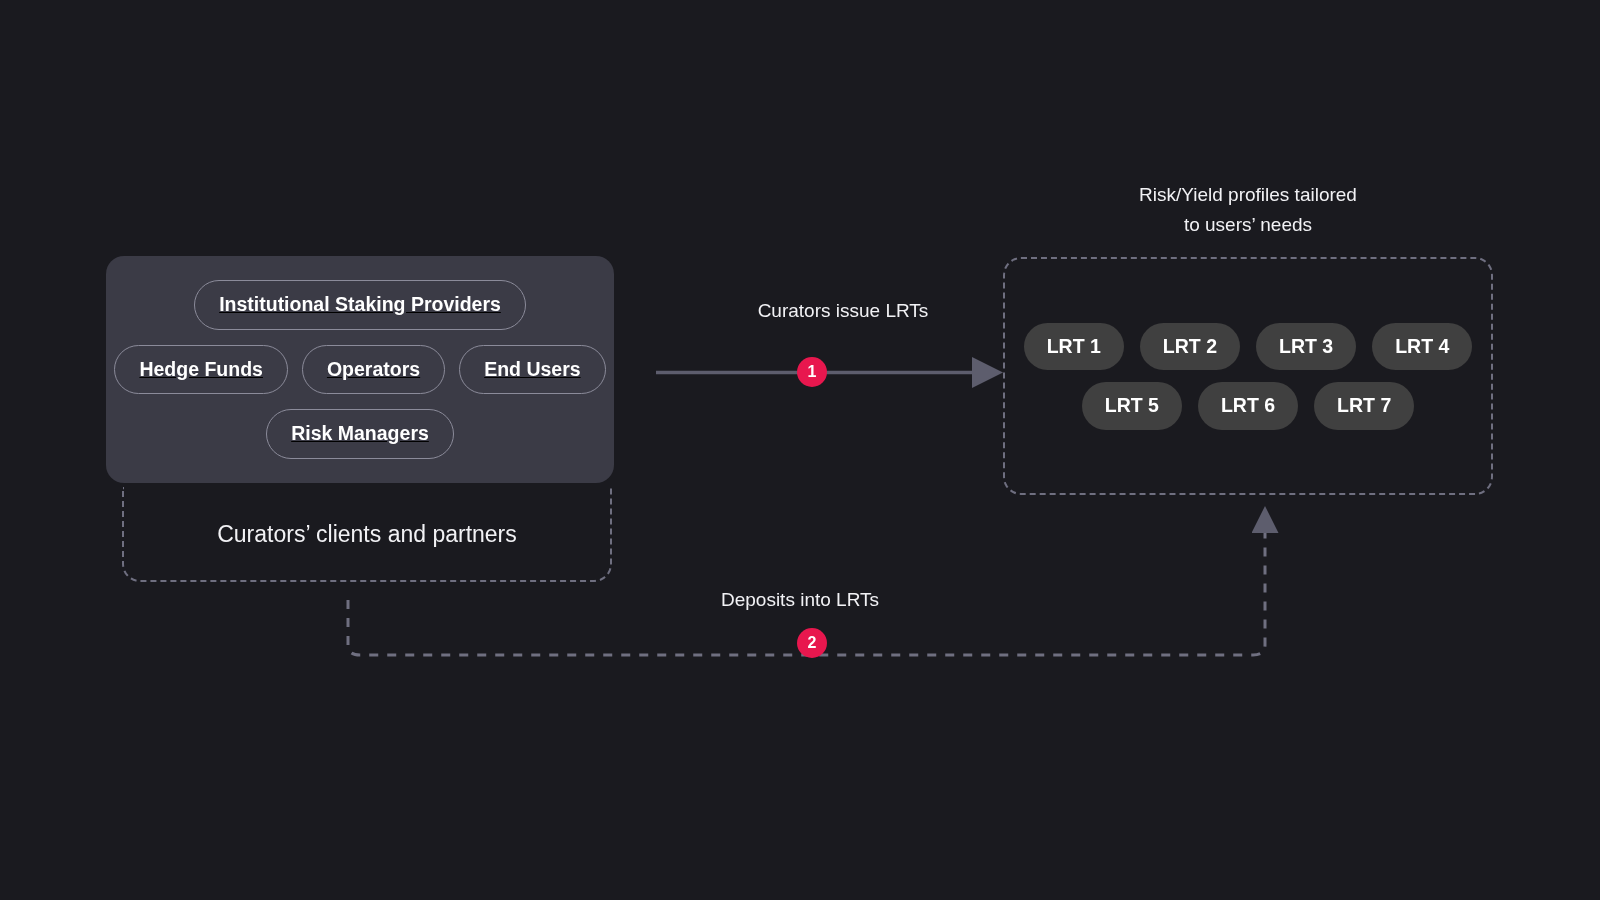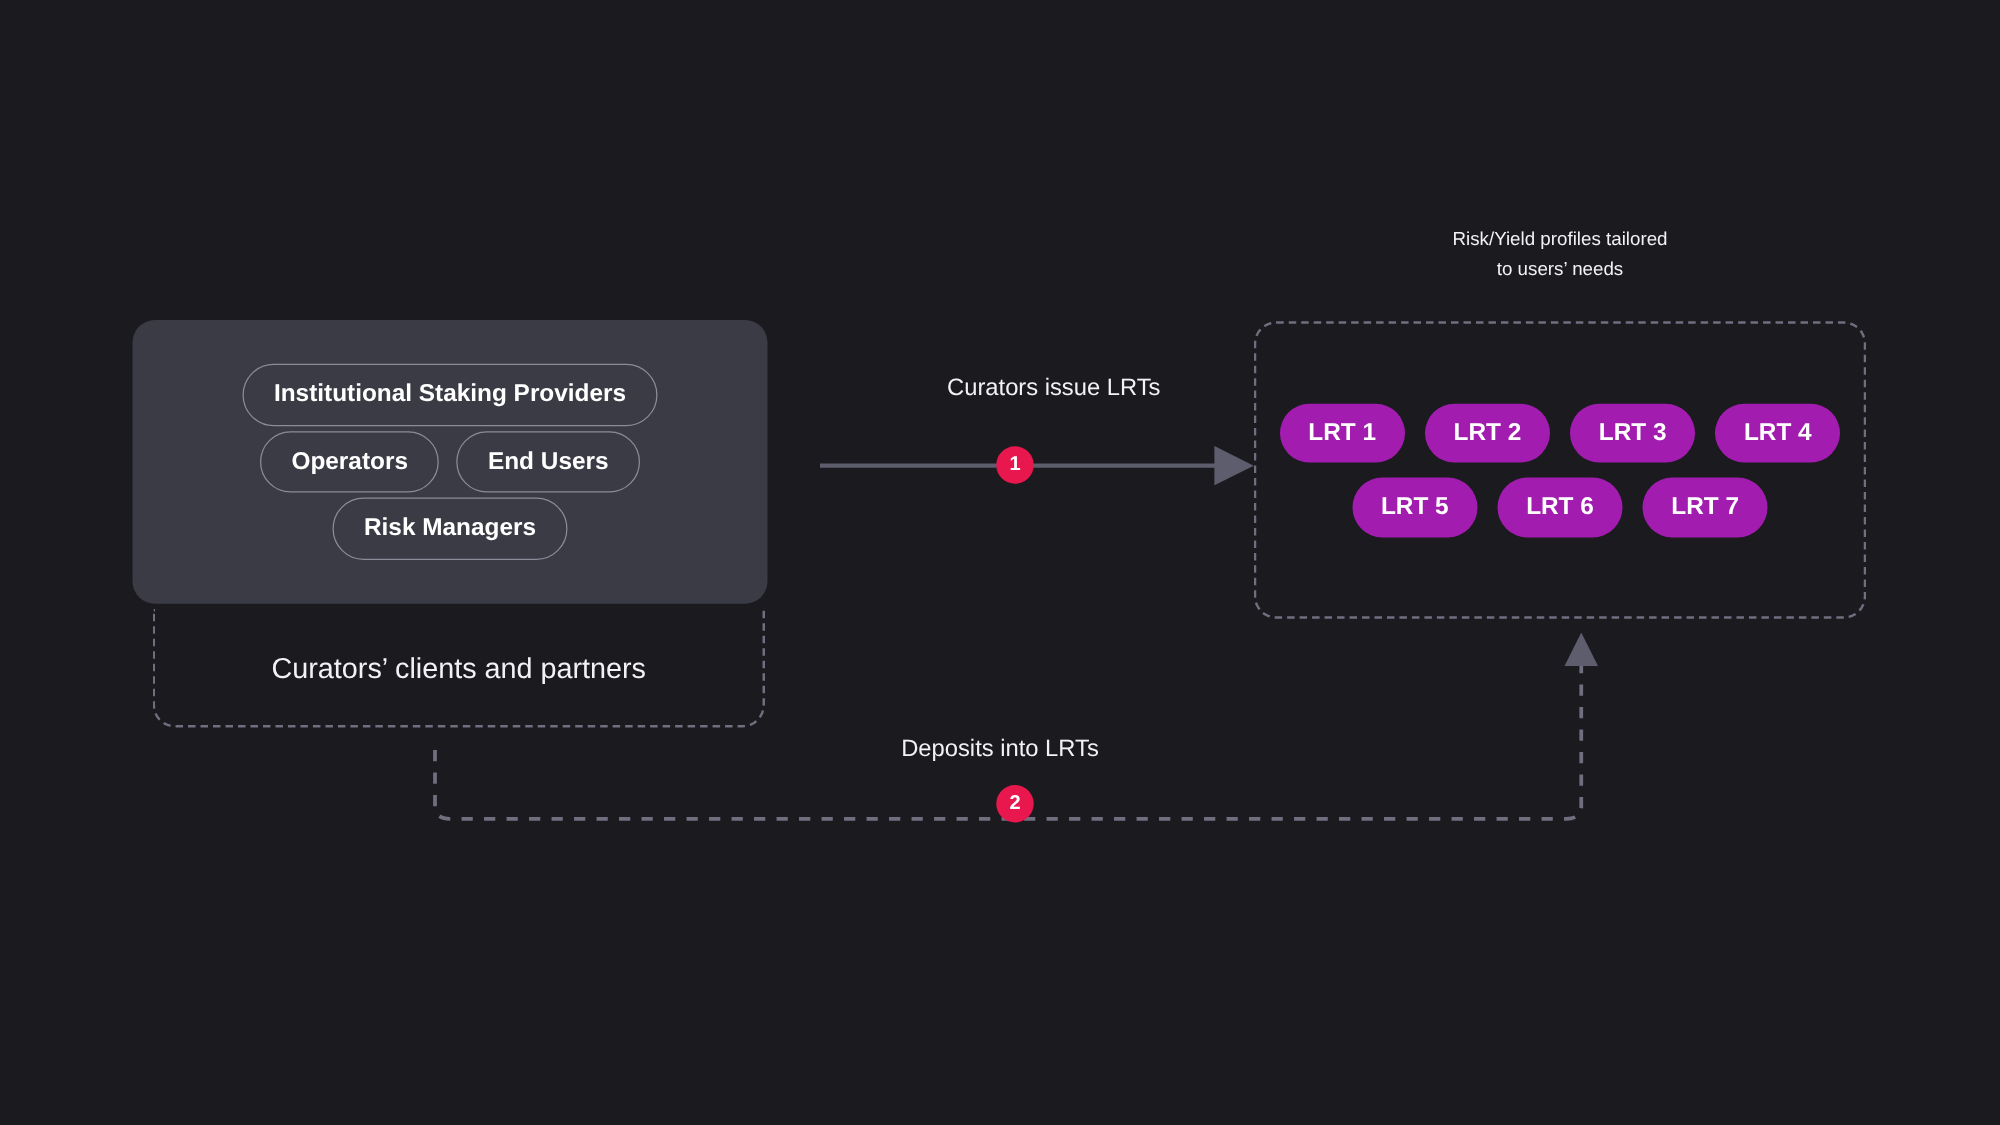--- a/index.html
+++ b/index.html
@@ -40,21 +40,22 @@
     width: 508px;
     height: 227px;
     background: #3b3b46;
     border-radius: 18px;
     box-sizing: border-box;
     padding: 22px 14px;
     display: flex;
     flex-direction: column;
     align-items: center;
     justify-content: center;
-    gap: 4px;
+    gap: 15px;
+    text-decoration: underline;
   }
   .pill-row {
     display: flex;
     flex-direction: row;
     justify-content: center;
     align-items: center;
     gap: 14px;
     width: 100%;
   }
   .pill-outline {
@@ -117,39 +118,39 @@
     gap: 12px;
   }
   .lrt-row {
     display: flex;
     flex-direction: row;
     justify-content: center;
     align-items: center;
     gap: 16px;
   }
   .pill-solid {
-    background: #a21caf;
+    background: #404040;
     border-radius: 999px;
     color: #ffffff;
     font-size: 19.5px;
     font-weight: bold;
     line-height: 1;
     padding: 14px 23px;
     white-space: nowrap;
   }
 
   
   .right-caption {
     position: absolute;
     left: 1003px;
     top: 180px;
     width: 490px;
     text-align: center;
     color: #f2f2f5;
-    font-size: 15px;
+    font-size: 19px;
     line-height: 1.6;
   }
   .right-caption span { display: block; }
 
   
   .flow-label {
     position: absolute;
     color: #f2f2f5;
     font-size: 19px;
     line-height: 1;
@@ -195,20 +196,21 @@
     <line x1="656" y1="372.5" x2="975" y2="372.5" stroke="#5d5d6d" stroke-width="3.5" marker-end="url(#arrow-right)"></line>
 
     <path d="M 348 600 L 348 645 Q 348 655 360 655 L 1253 655 Q 1265 655 1265 645 L 1265 530" fill="none" stroke="#6f6f80" stroke-width="3" stroke-dasharray="9 9" marker-end="url(#arrow-up)"></path>
   </svg>
 
   <div class="curator-panel">
     <div class="pill-row">
       <div class="pill-outline">Institutional Staking Providers</div>
     </div>
     <div class="pill-row">
+      <div class="pill-outline">Hedge Funds</div>
       <div class="pill-outline">Operators</div>
       <div class="pill-outline">End Users</div>
     </div>
     <div class="pill-row">
       <div class="pill-outline">Risk Managers</div>
     </div>
   </div>
 
   <div class="clients-box"></div>
   <div class="clients-label">Curators’ clients and partners</div>

